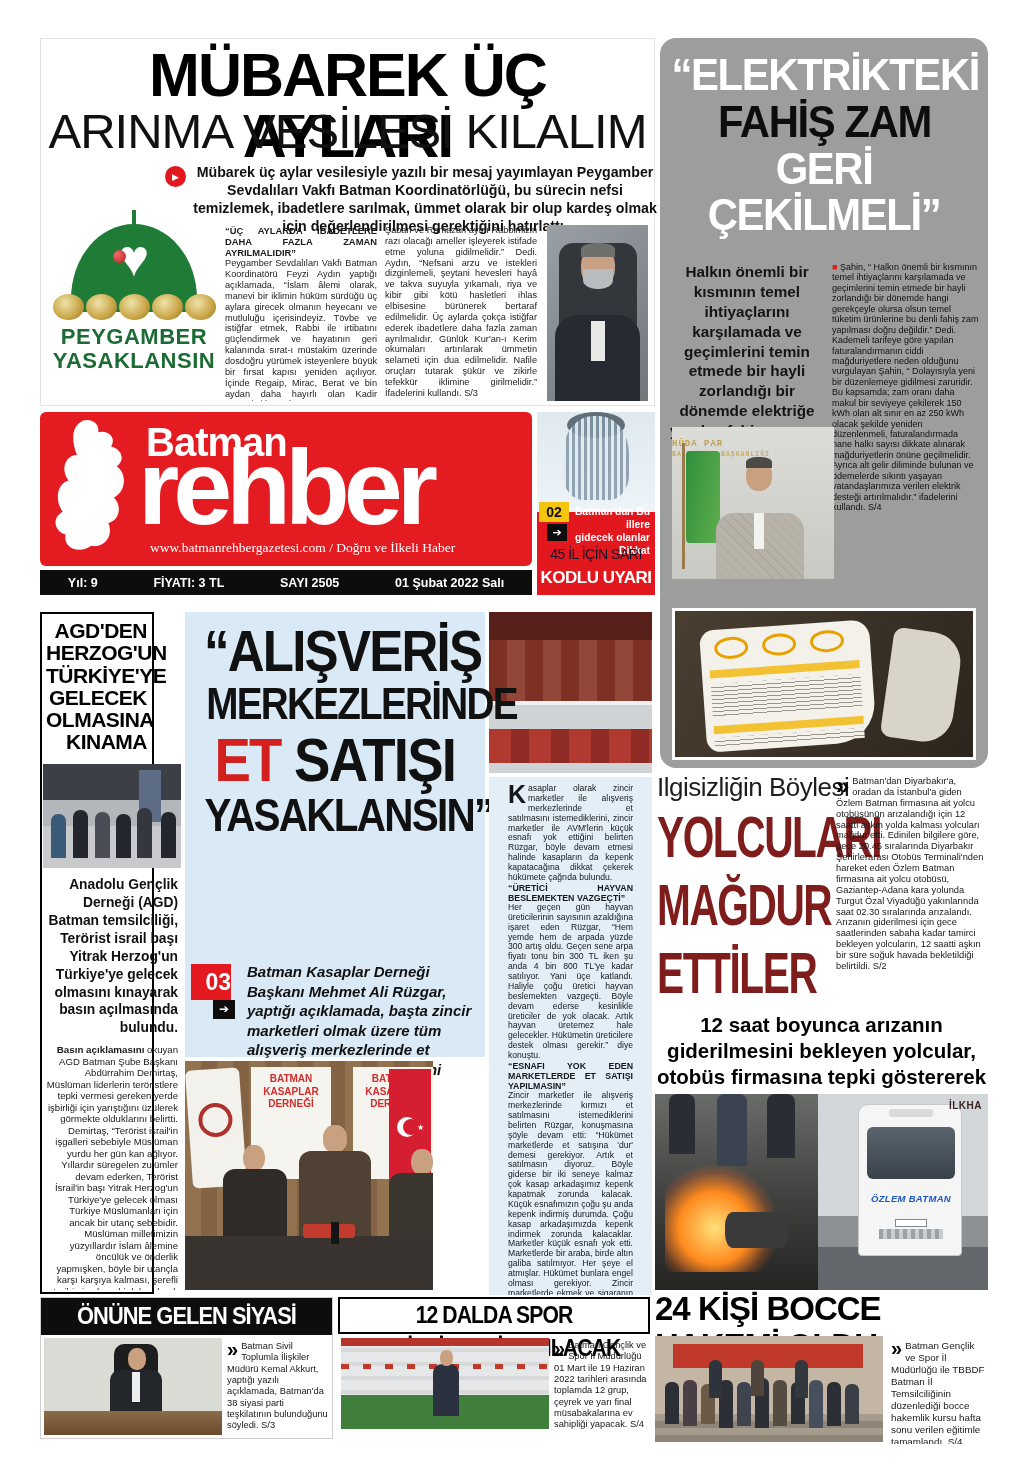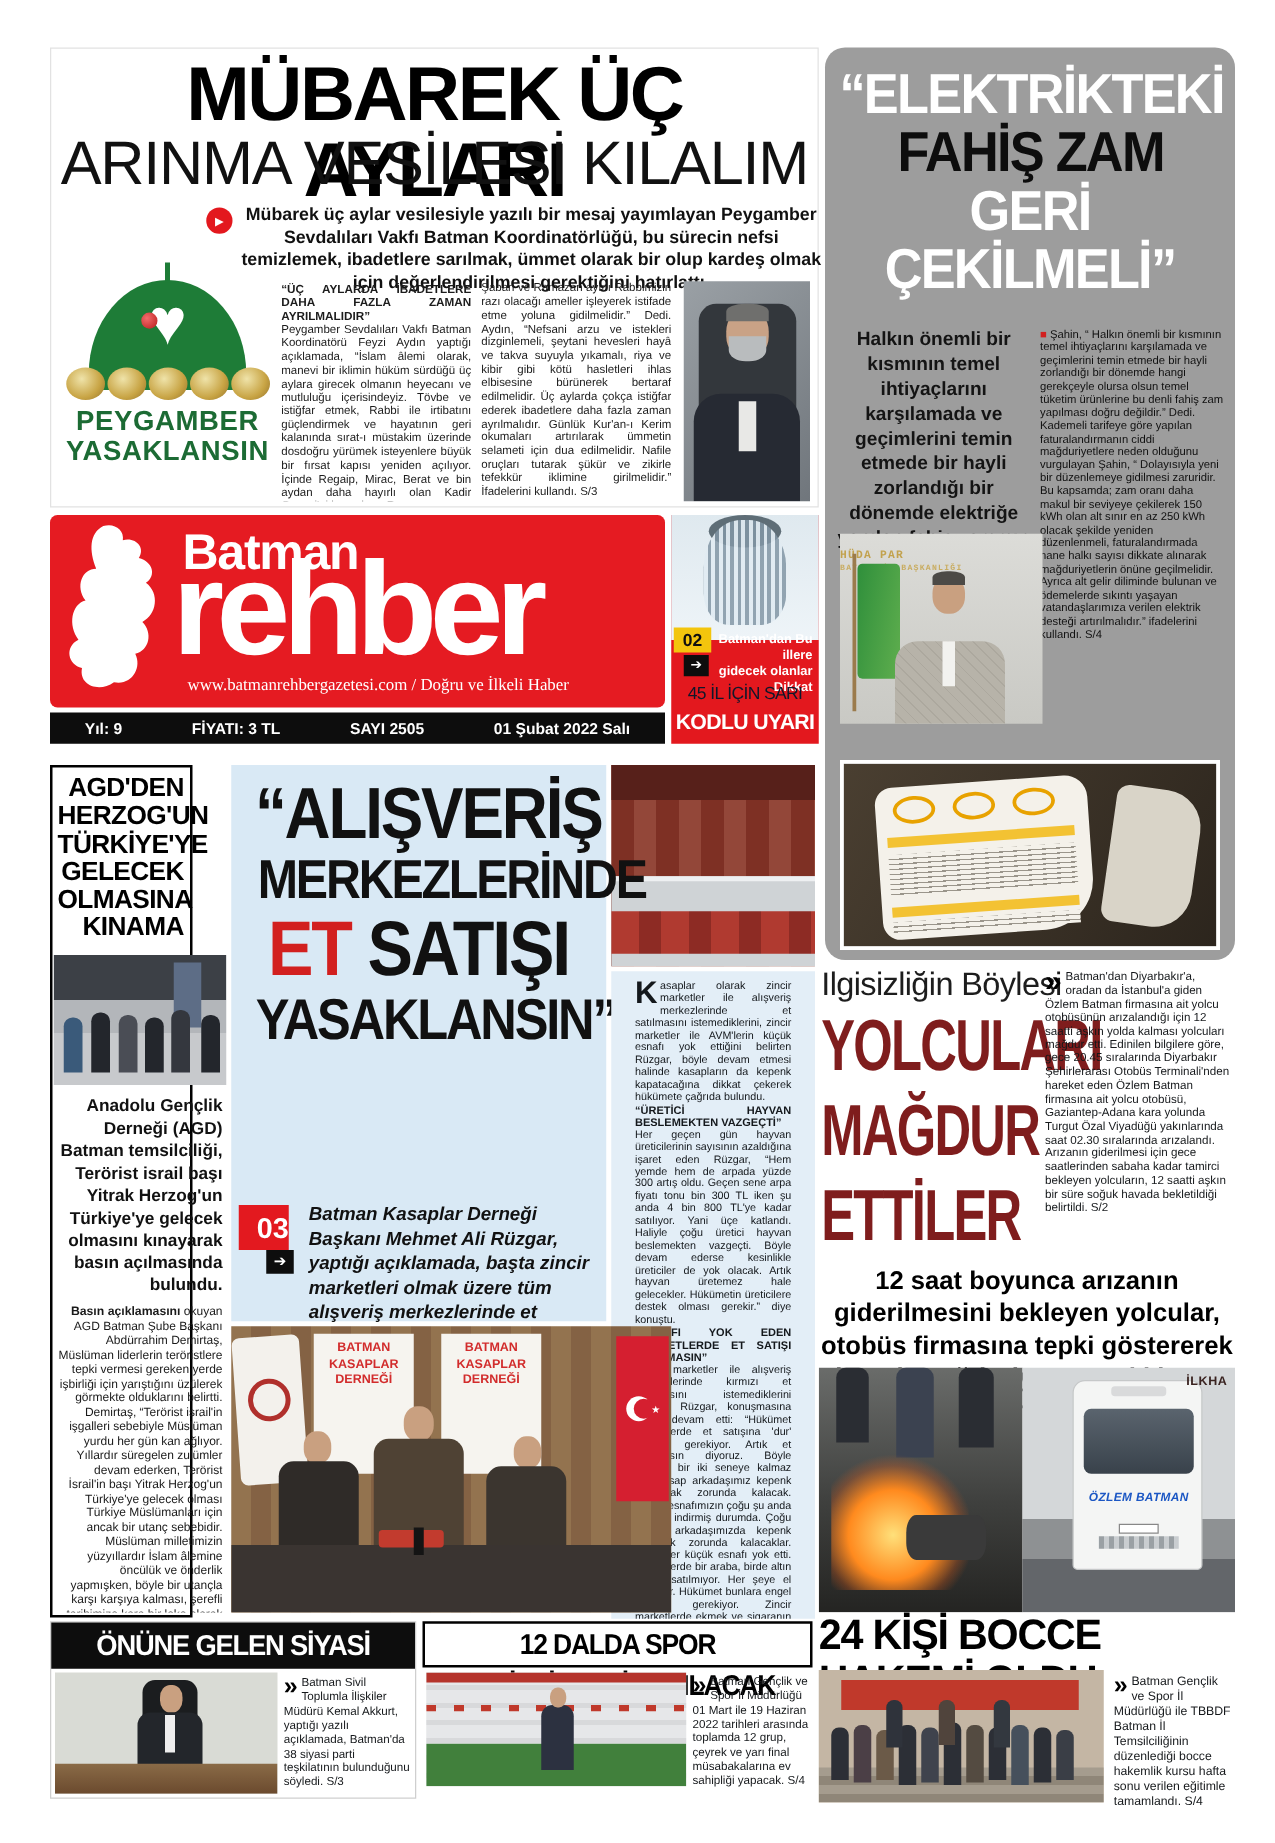--- a/index.html
+++ b/index.html
@@ -104,21 +104,21 @@
   .et-h3 { font-size:62px; line-height:1.02; }
   .et-h4 { font-size:46px; line-height:1.06; }
   .et-red { color:#d2201f; }
   .badge03 { position:absolute; left:6px; top:352px; width:40px; height:36px; background:#e3191f; color:#fff; font-size:23px; font-weight:800; text-align:right; line-height:36px; }
   .badge03-arrow { position:absolute; left:28px; top:388px; width:22px; height:19px; background:#0d0d0d; color:#fff; font-size:12px; text-align:center; line-height:19px; }
   .et-lead { position:absolute; left:62px; top:350px; width:230px; font-style:italic; font-size:15px; font-weight:600; line-height:1.3; color:#111; }
   .et-textcol { left:489px; top:777px; width:163px; height:518px; background:#e3eef7; position:absolute; padding:7px 19px; font-size:8.6px; line-height:1.15; overflow:hidden; }
   .et-textcol p { text-align:justify; color:#14181c; }
   .et-sub { font-weight:800; font-size:8.8px; }
   .et-intro::first-letter { float:left; font-size:25px; line-height:.85; font-weight:700; padding-right:2px; }
-  .photo-kasaplar { left:185px; top:1061px; width:352px; height:229px; background:repeating-linear-gradient(90deg,#93734f 0 16px,#846244 16px 32px); }
+  .photo-kasaplar { left:185px; top:1061px; width:248px; height:229px; background:repeating-linear-gradient(90deg,#93734f 0 16px,#846244 16px 32px); }
   .kb-banner { position:absolute; top:6px; width:80px; height:112px; background:#f6f4ef; text-align:center; padding-top:6px; font-size:10px; font-weight:800; color:#d22c2c; line-height:1.25; }
   .kb-b1 { left:66px; } .kb-b2 { left:168px; }
   .kb-wflag { position:absolute; left:4px; top:8px; width:54px; height:118px; background:#f3f1ec; border-radius:6px; transform:rotate(-4deg); }
   .kb-ring { position:absolute; left:10px; top:34px; width:34px; height:34px; border:4px solid #b0302c; border-radius:50%; }
   .kb-tflag { position:absolute; right:2px; top:8px; width:42px; height:132px; background:#d51f30; }
   .kb-cres { position:absolute; left:8px; top:48px; width:20px; height:20px; background:#fff; border-radius:50%; }
   .kb-cres::after { content:""; position:absolute; left:6px; top:2px; width:16px; height:16px; background:#d51f30; border-radius:50%; }
   .kb-star { position:absolute; left:28px; top:54px; color:#fff; font-size:8px; }
   .kb-table { position:absolute; bottom:0; width:100%; height:54px; background:#3a3431; }
   .kb-man { position:absolute; border-radius:12px 12px 0 0; }

